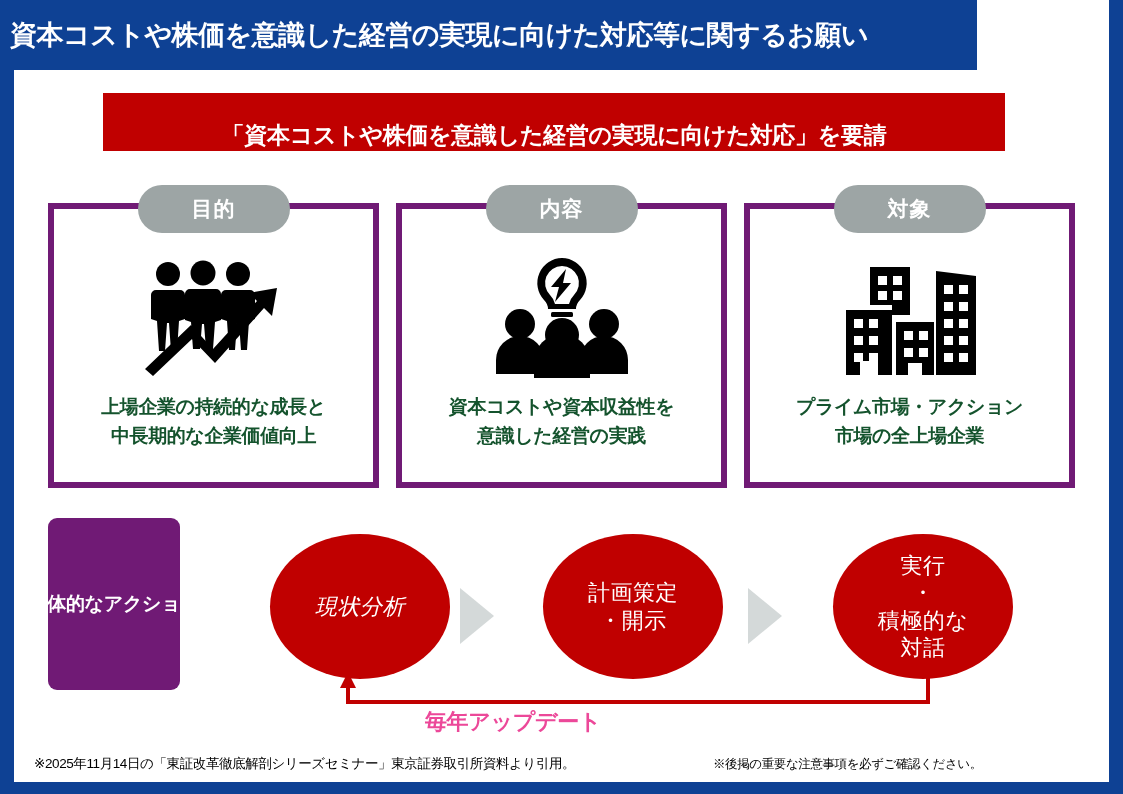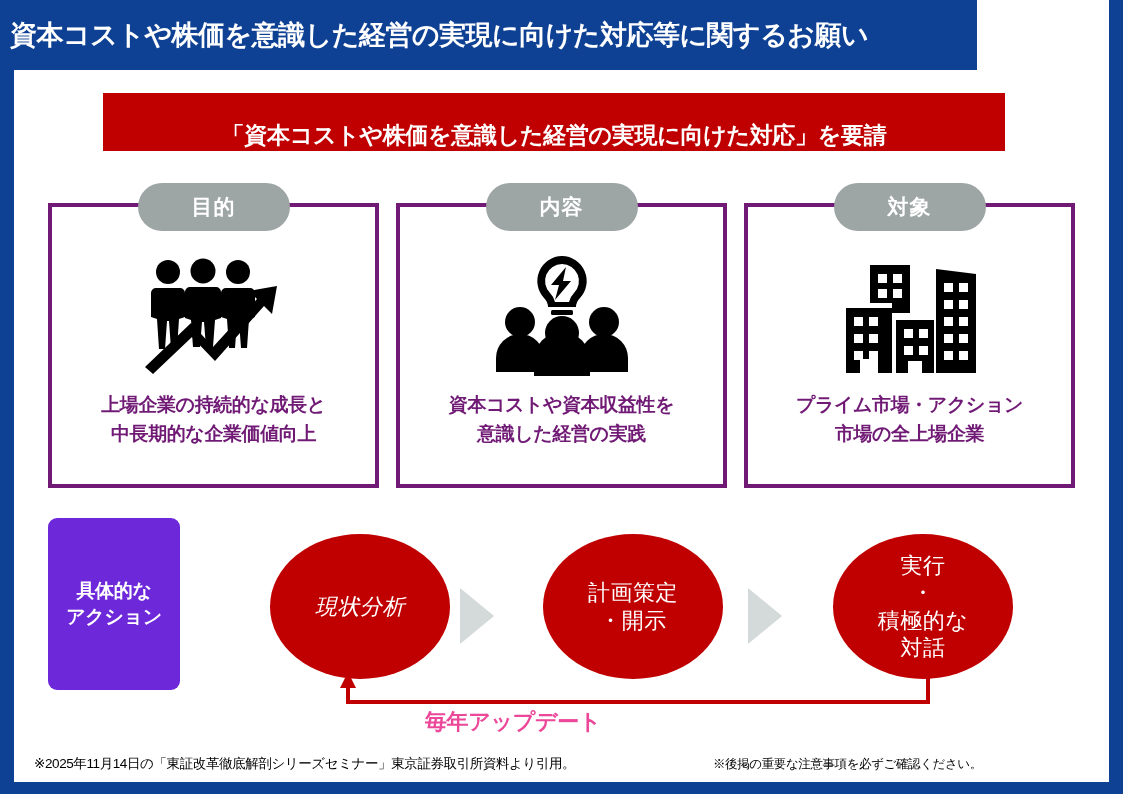--- a/index.html
+++ b/index.html
@@ -77,21 +77,21 @@
     position: absolute;
     left: 48px; top: 203px;
     width: 1027px; height: 285px;
     display: flex;
     justify-content: space-between;
   }
   .card {
     position: relative;
     width: 331px;
     height: 285px;
-    border: 4px solid #701a75;
+    border: 6px solid #701a75;
     background: #ffffff;
     display: flex;
     flex-direction: column;
     align-items: center;
   }
   .card-pill {
     position: absolute;
     top: -24px;
     left: 50%;
     transform: translateX(-50%);
@@ -120,39 +120,39 @@
   }
   .card-text {
     margin-top: 12px;
     text-align: center;
     line-height: 1.55;
   }
   .card-text .line {
     display: block;
     font-size: 19px;
     font-weight: bold;
-    color: #701a75;
+    color: #14532d;
     letter-spacing: -0.4px;
     white-space: nowrap;
   }
 
   
   .flow-row {
     position: absolute;
     left: 48px; top: 518px;
     width: 1027px; height: 175px;
   }
   .action-box {
     position: absolute;
     left: 0; top: 0;
     width: 132px; height: 172px;
-    background: #6d28d9;
+    background: #701a75;
     border-radius: 9px;
     display: flex;
-    flex-direction: column;
+    flex-direction: row;
     align-items: center;
     justify-content: center;
   }
   .action-box .line {
     display: block;
     color: #ffffff;
     font-size: 19px;
     font-weight: bold;
     letter-spacing: -0.3px;
     line-height: 1.35;

